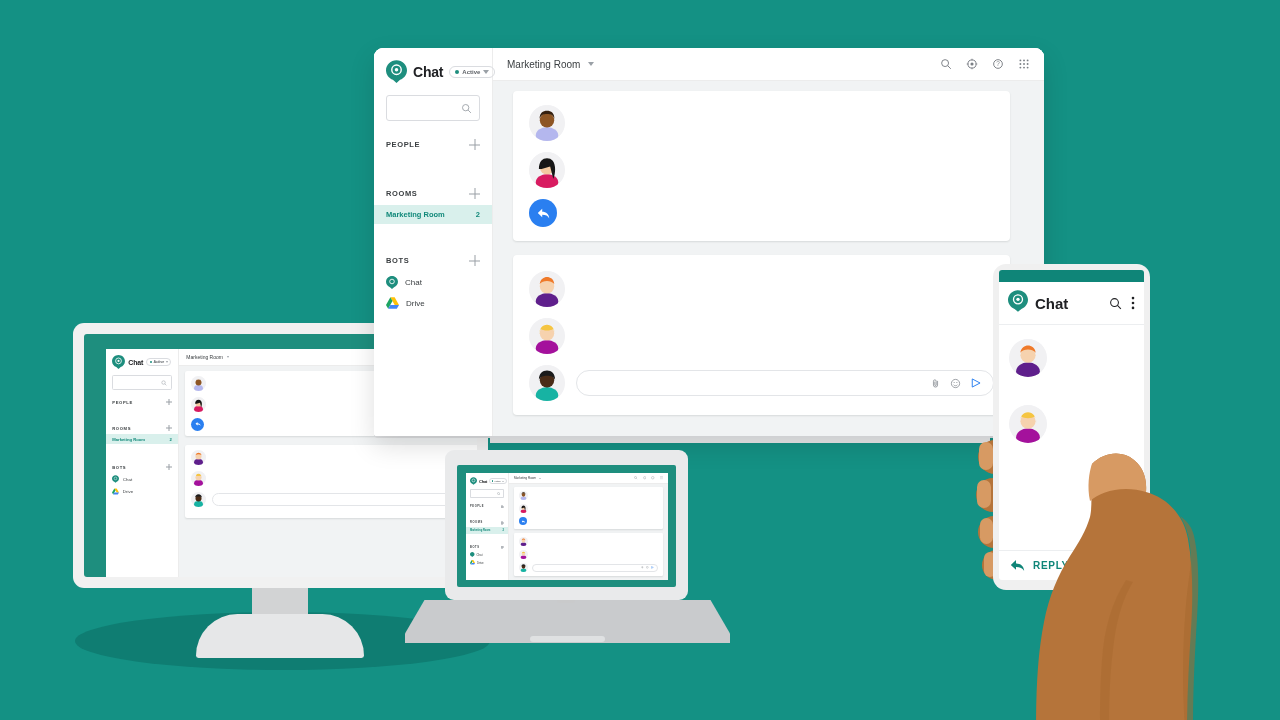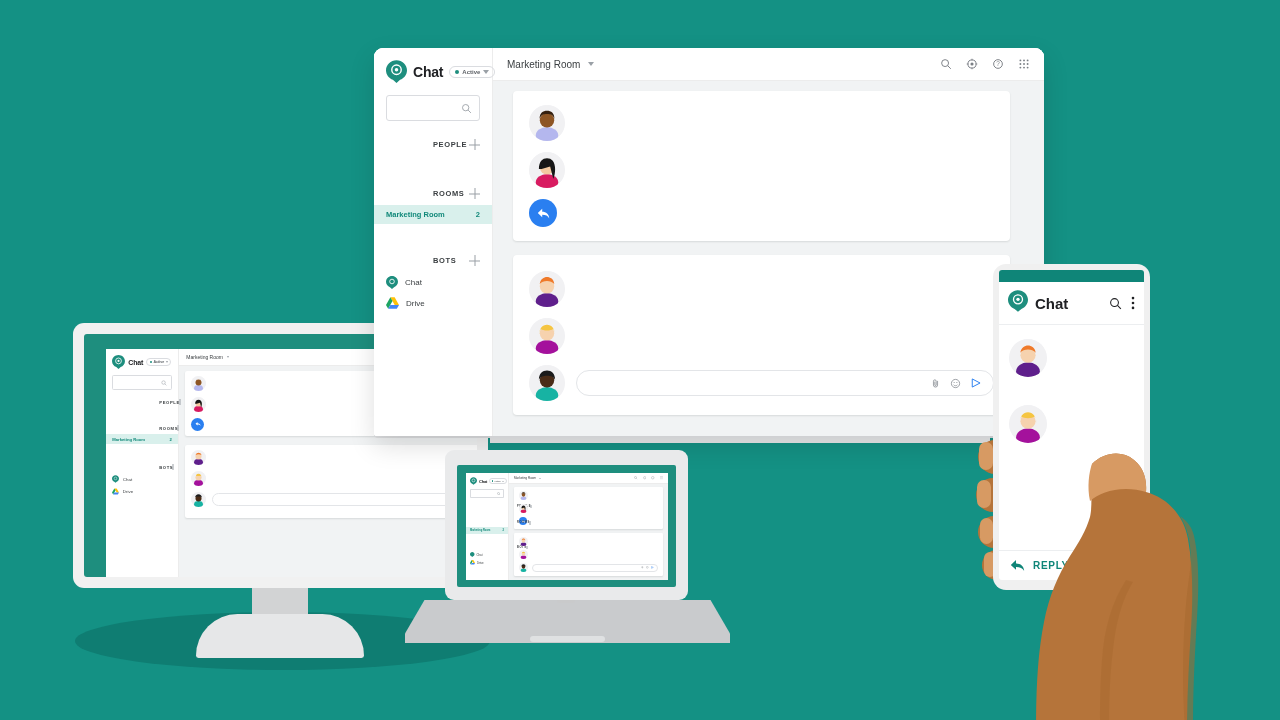--- a/index.html
+++ b/index.html
@@ -23,21 +23,21 @@
         padding:calc(2px*var(--s)) calc(5px*var(--s));color:#5f6368;}
   .dot{width:calc(4px*var(--s));height:calc(4px*var(--s));border-radius:50%;background:#1e8e7e;}
   .caret{width:0;height:0;border-left:calc(3px*var(--s)) solid transparent;
          border-right:calc(3px*var(--s)) solid transparent;
          border-top:calc(4px*var(--s)) solid #9aa0a6;}
   .searchbox{margin:calc(4px*var(--s)) calc(12px*var(--s)) calc(10px*var(--s));
              border:1px solid #dadce0;border-radius:calc(3px*var(--s));
              height:calc(24px*var(--s));display:flex;align-items:center;
              justify-content:flex-end;padding:0 calc(7px*var(--s));background:#fff;}
   .sechead{display:flex;align-items:center;justify-content:space-between;
-           padding:calc(8px*var(--s)) calc(12px*var(--s)) calc(6px*var(--s));margin-left:47px;}
+           padding:calc(8px*var(--s)) calc(12px*var(--s)) calc(6px*var(--s));}
   .sechead span.lbl{color:#3c4043;font-weight:700;letter-spacing:.6px;}
   .plus{position:relative;width:calc(11px*var(--s));height:calc(11px*var(--s));}
   .plus:before,.plus:after{content:"";position:absolute;background:#9aa0a6;}
   .plus:before{left:0;right:0;top:50%;height:1px;transform:translateY(-50%);}
   .plus:after{top:0;bottom:0;left:50%;width:1px;transform:translateX(-50%);}
   .roomrow{display:flex;align-items:center;justify-content:space-between;
            padding:calc(5px*var(--s)) calc(12px*var(--s));
            background:#d9f0ec;color:#12897a;font-weight:700;}
   .botrow{display:flex;align-items:center;gap:calc(7px*var(--s));
           padding:calc(4px*var(--s)) calc(12px*var(--s));color:#3c4043;}

